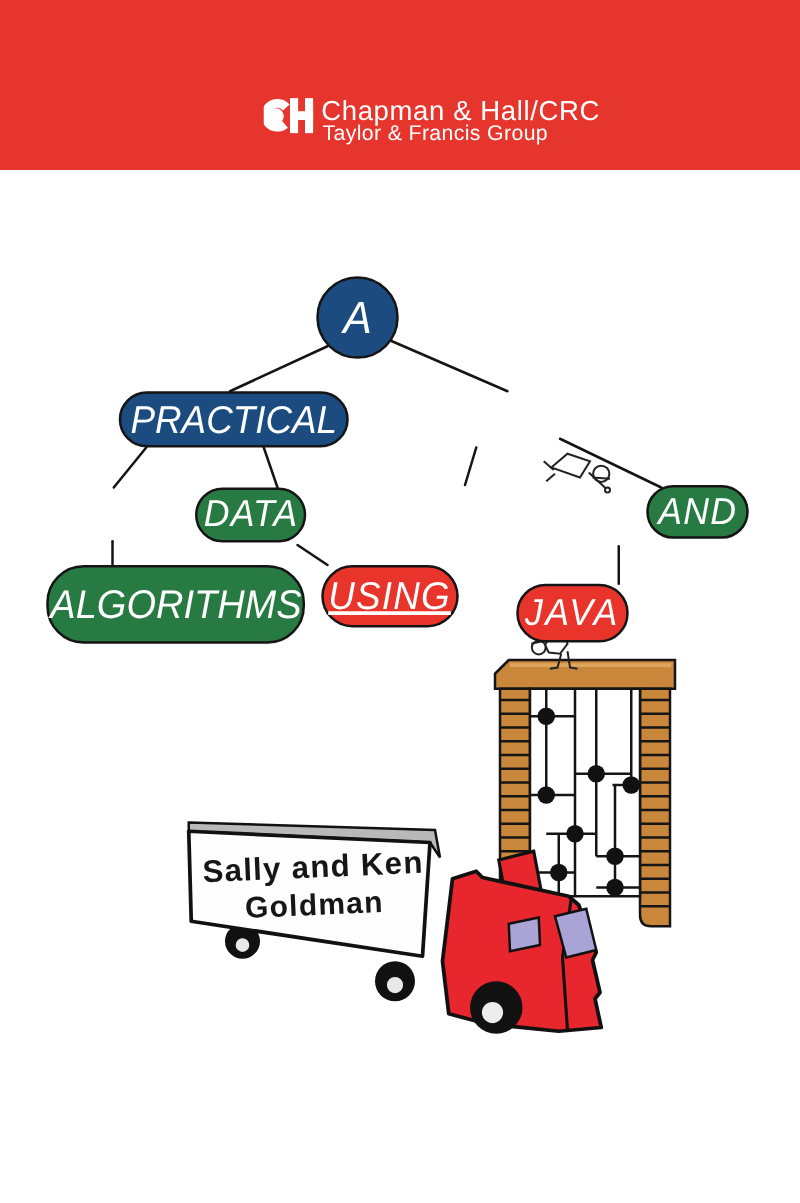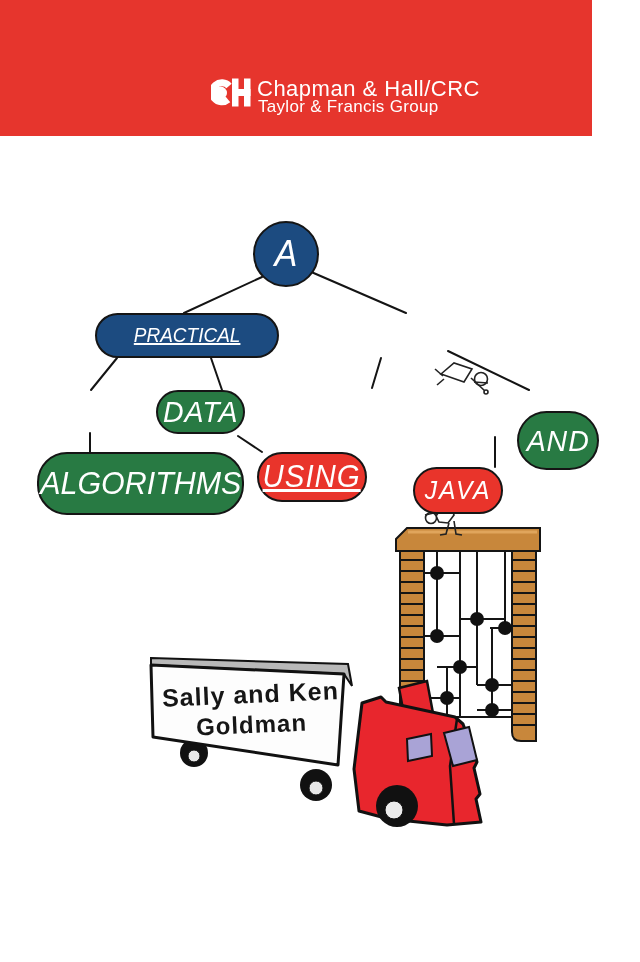--- a/index.html
+++ b/index.html
@@ -1,41 +1,41 @@
 <!DOCTYPE html>
 <html><head>
 <meta charset="utf-8">
 <style>
   html,body{margin:0;padding:0;background:#fff;}
   .cover{position:relative;width:640px;height:962px;background:#ffffff;overflow:hidden;
          font-family:"Liberation Sans",sans-serif;}
 
   
-  .banner{position:absolute;left:0;top:0;width:592px;height:136px;background:#E6352D;z-index:1;}
+  .banner{position:absolute;left:0;top:0;width:640px;height:136px;background:#E6352D;z-index:1;}
   .banner .pubname{position:absolute;left:257px;top:76px;color:#fff;font-size:22px;
                    letter-spacing:0.5px;white-space:nowrap;}
   .banner .pubgroup{position:absolute;left:258px;top:97px;color:#fff;font-size:17px;
                     letter-spacing:0.3px;white-space:nowrap;text-align:center;}
   .banner .logo{position:absolute;left:211px;top:77px;width:42px;height:31px;}
 
   
   .node{position:absolute;display:flex;align-items:center;justify-content:center;
         color:#fff;font-style:italic;border:2.5px solid #151515;border-radius:30px;
         box-sizing:border-box;white-space:nowrap;z-index:7;}
   .navy{background:#1C4B80;} .green{background:#287A43;} .rednode{background:#E9342B;}
   #node-a{left:253px;top:221px;width:66px;height:66px;border-radius:50%;font-size:36px;}
-  #node-practical{left:95px;top:313px;width:184px;height:45px;font-size:20px;text-decoration:underline;}
+  #node-practical{left:95px;top:313px;width:184px;height:45px;font-size:31px;}
   #node-guide{left:347px;top:313px;width:106px;height:45px;font-size:30px;letter-spacing:1px;}
   #node-to{left:53px;top:390px;width:64px;height:44px;font-size:30px;letter-spacing:2px;}
   #node-data{left:156px;top:390px;width:89px;height:44px;font-size:30px;letter-spacing:1px;}
   #node-structures{left:287px;top:388px;width:214px;height:48px;font-size:31px;}
-  #node-and{left:517px;top:388px;width:82px;height:59px;font-size:30px;letter-spacing:1px;margin-top:23px;}
+  #node-and{left:517px;top:388px;width:82px;height:43px;font-size:30px;letter-spacing:1px;}
   #node-algorithms{left:37px;top:452px;width:207px;height:63px;font-size:32px;}
   #node-using{left:257px;top:452px;width:110px;height:50px;font-size:31px;letter-spacing:1px;text-decoration:underline;}
-  #node-java{left:413px;top:467px;width:90px;height:47px;font-size:26px;letter-spacing:2px;text-align:right;}
+  #node-java{left:413px;top:467px;width:90px;height:47px;font-size:30px;letter-spacing:2px;text-align:right;}
   .node span{display:inline-block;transform:scaleX(0.95);}
 
   
   #edges-svg{position:absolute;left:0;top:0;z-index:2;}
   #frame-svg{position:absolute;left:390px;top:524px;z-index:3;}
   #worker-svg{position:absolute;left:418px;top:494px;z-index:4;}
   #truck-svg{position:absolute;left:140px;top:640px;z-index:5;}
   #climber-svg{position:absolute;left:433px;top:356px;z-index:8;}
 
   

